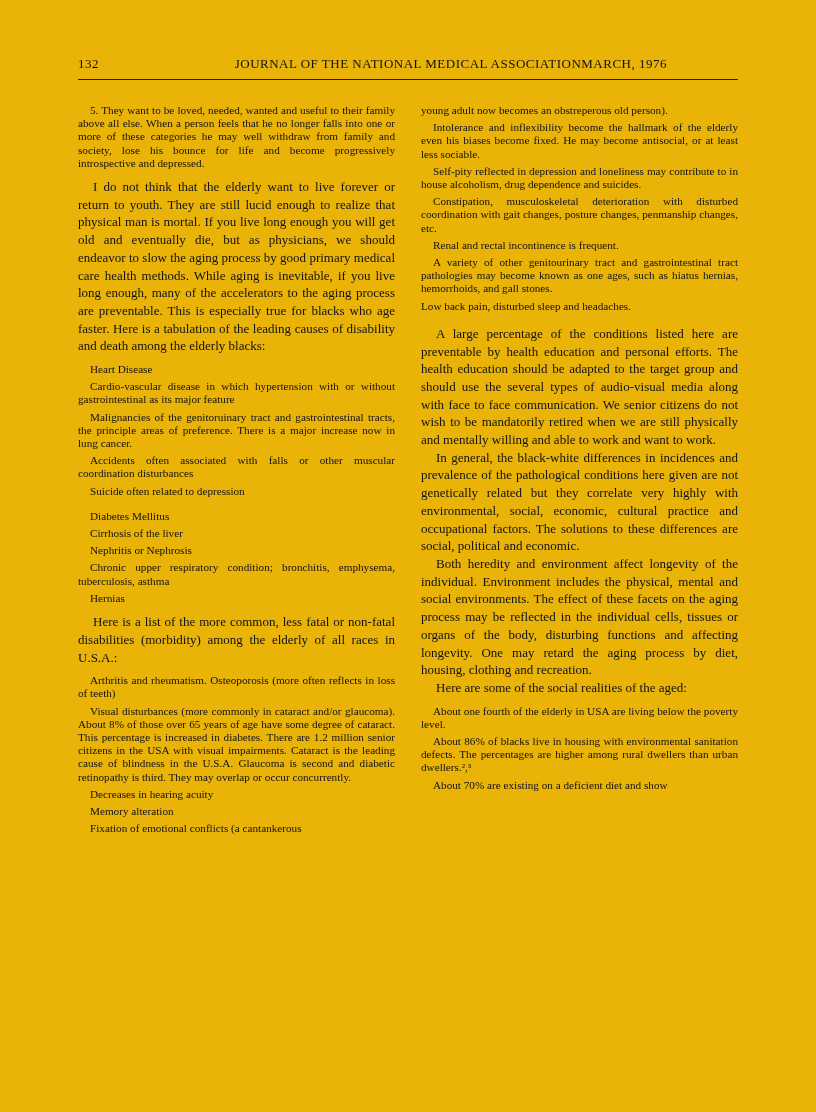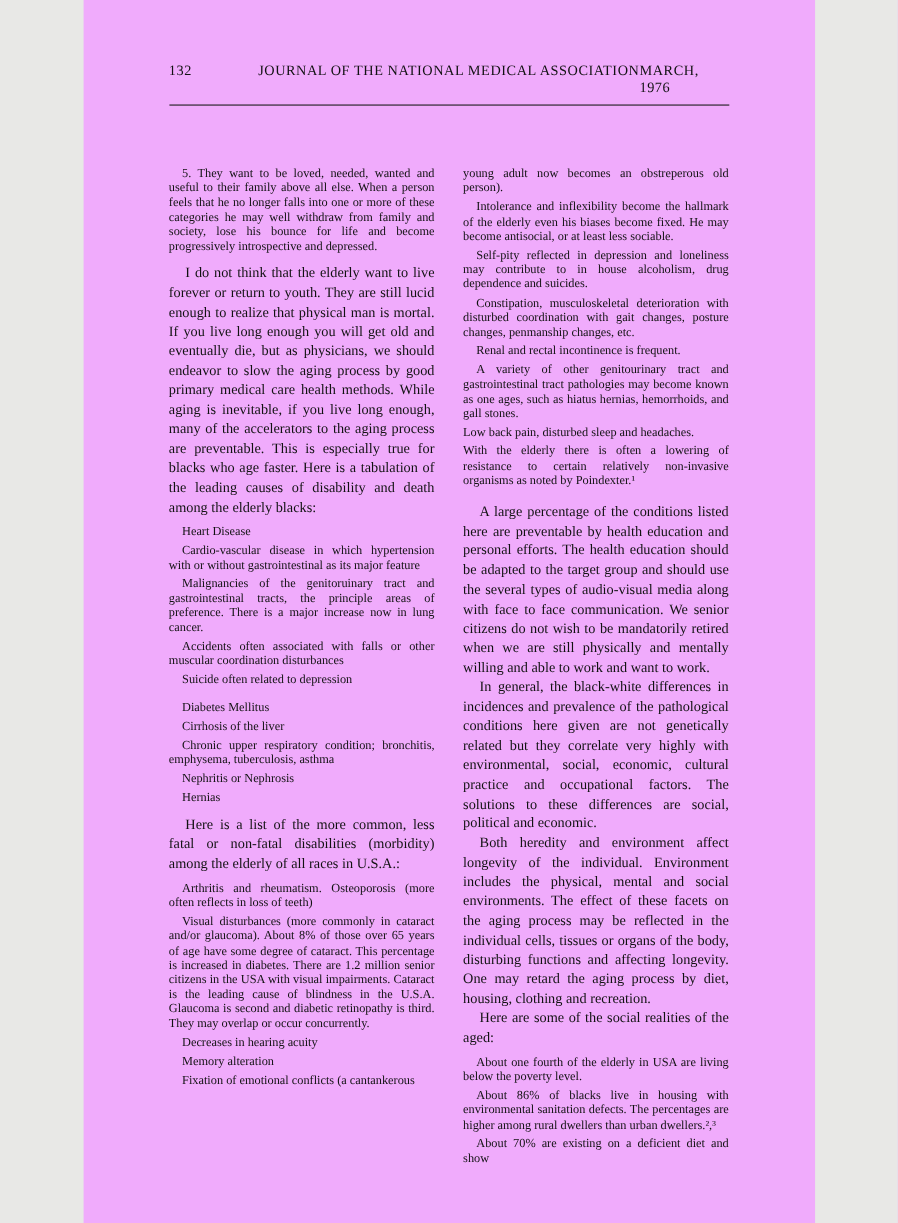--- a/index.html
+++ b/index.html
@@ -2,24 +2,24 @@
 <html><head>
 <meta charset="utf-8">
 <style>
   html, body {
     margin: 0;
     padding: 0;
     background: #e8e8e6;
   }
   .page {
     position: relative;
-    width: 665px;
+    width: 816px;
     height: 1112px;
     margin: 0 auto;
-    background: #f0abfc;
+    background: #eab308;
     box-sizing: border-box;
     padding: 56px 78px 0 78px;
     font-family: "Liberation Serif", serif;
     color: #121212;
     overflow: hidden;
   }
   .page-header {
     display: grid;
     grid-template-columns: 1fr auto 1fr;
     align-items: baseline;
@@ -28,21 +28,21 @@
     border-bottom: 1.6px solid #1c1c1c;
     padding-bottom: 7px;
   }
   .page-num { text-align: left; }
   .journal-title { text-align: center; }
   .issue-date { text-align: left; }
 
   .columns {
     display: flex;
     gap: 26px;
-    margin-top: 56px;
+    margin-top: 24px;
   }
   .col { width: 317px; }
 
   p {
     margin: 0 0 4px 0;
     text-align: justify;
   }
   .sm {
     font-size: 11.2px;
     line-height: 13.2px;
@@ -75,40 +75,39 @@
     <section class="col">
       <p class="sm">5. They want to be loved, needed, wanted and useful to their family above all else. When a person feels that he no longer falls into one or more of these categories he may well withdraw from family and society, lose his bounce for life and become progressively introspective and depressed.</p>
       <p class="lg mt8 mb8">I do not think that the elderly want to live forever or return to youth. They are still lucid enough to realize that physical man is mortal. If you live long enough you will get old and eventually die, but as physicians, we should endeavor to slow the aging process by good primary medical care health methods. While aging is inevitable, if you live long enough, many of the accelerators to the aging process are preventable. This is especially true for blacks who age faster. Here is a tabulation of the leading causes of disability and death among the elderly blacks:</p>
       <p class="sm mt8">Heart Disease</p>
       <p class="sm">Cardio-vascular disease in which hypertension with or without gastrointestinal as its major feature</p>
       <p class="sm">Malignancies of the genitoruinary tract and gastrointestinal tracts, the principle areas of preference. There is a major increase now in lung cancer.</p>
       <p class="sm">Accidents often associated with falls or other muscular coordination disturbances</p>
       <p class="sm">Suicide often related to depression</p>
       <p class="sm mt12">Diabetes Mellitus</p>
       <p class="sm">Cirrhosis of the liver</p>
+      <p class="sm">Nephritis or Nephrosis</p>
       <p class="sm">Chronic upper respiratory condition; bronchitis, emphysema, tuberculosis, asthma</p>
-      <p class="sm">Nephritis or Nephrosis</p>
       <p class="sm">Hernias</p>
       <p class="lg mt8 mb8">Here is a list of the more common, less fatal or non-fatal disabilities (morbidity) among the elderly of all races in U.S.A.:</p>
       <p class="sm mt8">Arthritis and rheumatism. Osteoporosis (more often reflects in loss of teeth)</p>
       <p class="sm">Visual disturbances (more commonly in cataract and/or glaucoma). About 8% of those over 65 years of age have some degree of cataract. This percentage is increased in diabetes. There are 1.2 million senior citizens in the USA with visual impairments. Cataract is the leading cause of blindness in the U.S.A. Glaucoma is second and diabetic retinopathy is third. They may overlap or occur concurrently.</p>
       <p class="sm">Decreases in hearing acuity</p>
       <p class="sm">Memory alteration</p>
       <p class="sm">Fixation of emotional conflicts (a cantankerous</p>
     </section>
 
     <section class="col">
       <p class="sm noindent">young adult now becomes an obstreperous old person).</p>
       <p class="sm">Intolerance and inflexibility become the hallmark of the elderly even his biases become fixed. He may become antisocial, or at least less sociable.</p>
       <p class="sm">Self-pity reflected in depression and loneliness may contribute to in house alcoholism, drug dependence and suicides.</p>
       <p class="sm">Constipation, musculoskeletal deterioration with disturbed coordination with gait changes, posture changes, penmanship changes, etc.</p>
       <p class="sm">Renal and rectal incontinence is frequent.</p>
       <p class="sm">A variety of other genitourinary tract and gastrointestinal tract pathologies may become known as one ages, such as hiatus hernias, hemorrhoids, and gall stones.</p>
       <p class="sm noindent">Low back pain, disturbed sleep and headaches.</p>
-      <p class="sm noindent">With the elderly there is often a lowering of resistance to certain relatively non-invasive organisms as noted by Poindexter.¹</p>
       <p class="lg mt12">A large percentage of the conditions listed here are preventable by health education and personal efforts. The health education should be adapted to the target group and should use the several types of audio-visual media along with face to face communication. We senior citizens do not wish to be mandatorily retired when we are still physically and mentally willing and able to work and want to work.</p>
       <p class="lg">In general, the black-white differences in incidences and prevalence of the pathological conditions here given are not genetically related but they correlate very highly with environmental, social, economic, cultural practice and occupational factors. The solutions to these differences are social, political and economic.</p>
       <p class="lg">Both heredity and environment affect longevity of the individual. Environment includes the physical, mental and social environments. The effect of these facets on the aging process may be reflected in the individual cells, tissues or organs of the body, disturbing functions and affecting longevity. One may retard the aging process by diet, housing, clothing and recreation.</p>
       <p class="lg mb8">Here are some of the social realities of the aged:</p>
       <p class="sm mt8">About one fourth of the elderly in USA are living below the poverty level.</p>
       <p class="sm">About 86% of blacks live in housing with environmental sanitation defects. The percentages are higher among rural dwellers than urban dwellers.²,³</p>
       <p class="sm">About 70% are existing on a deficient diet and show</p>
     </section>
 
   </main>

